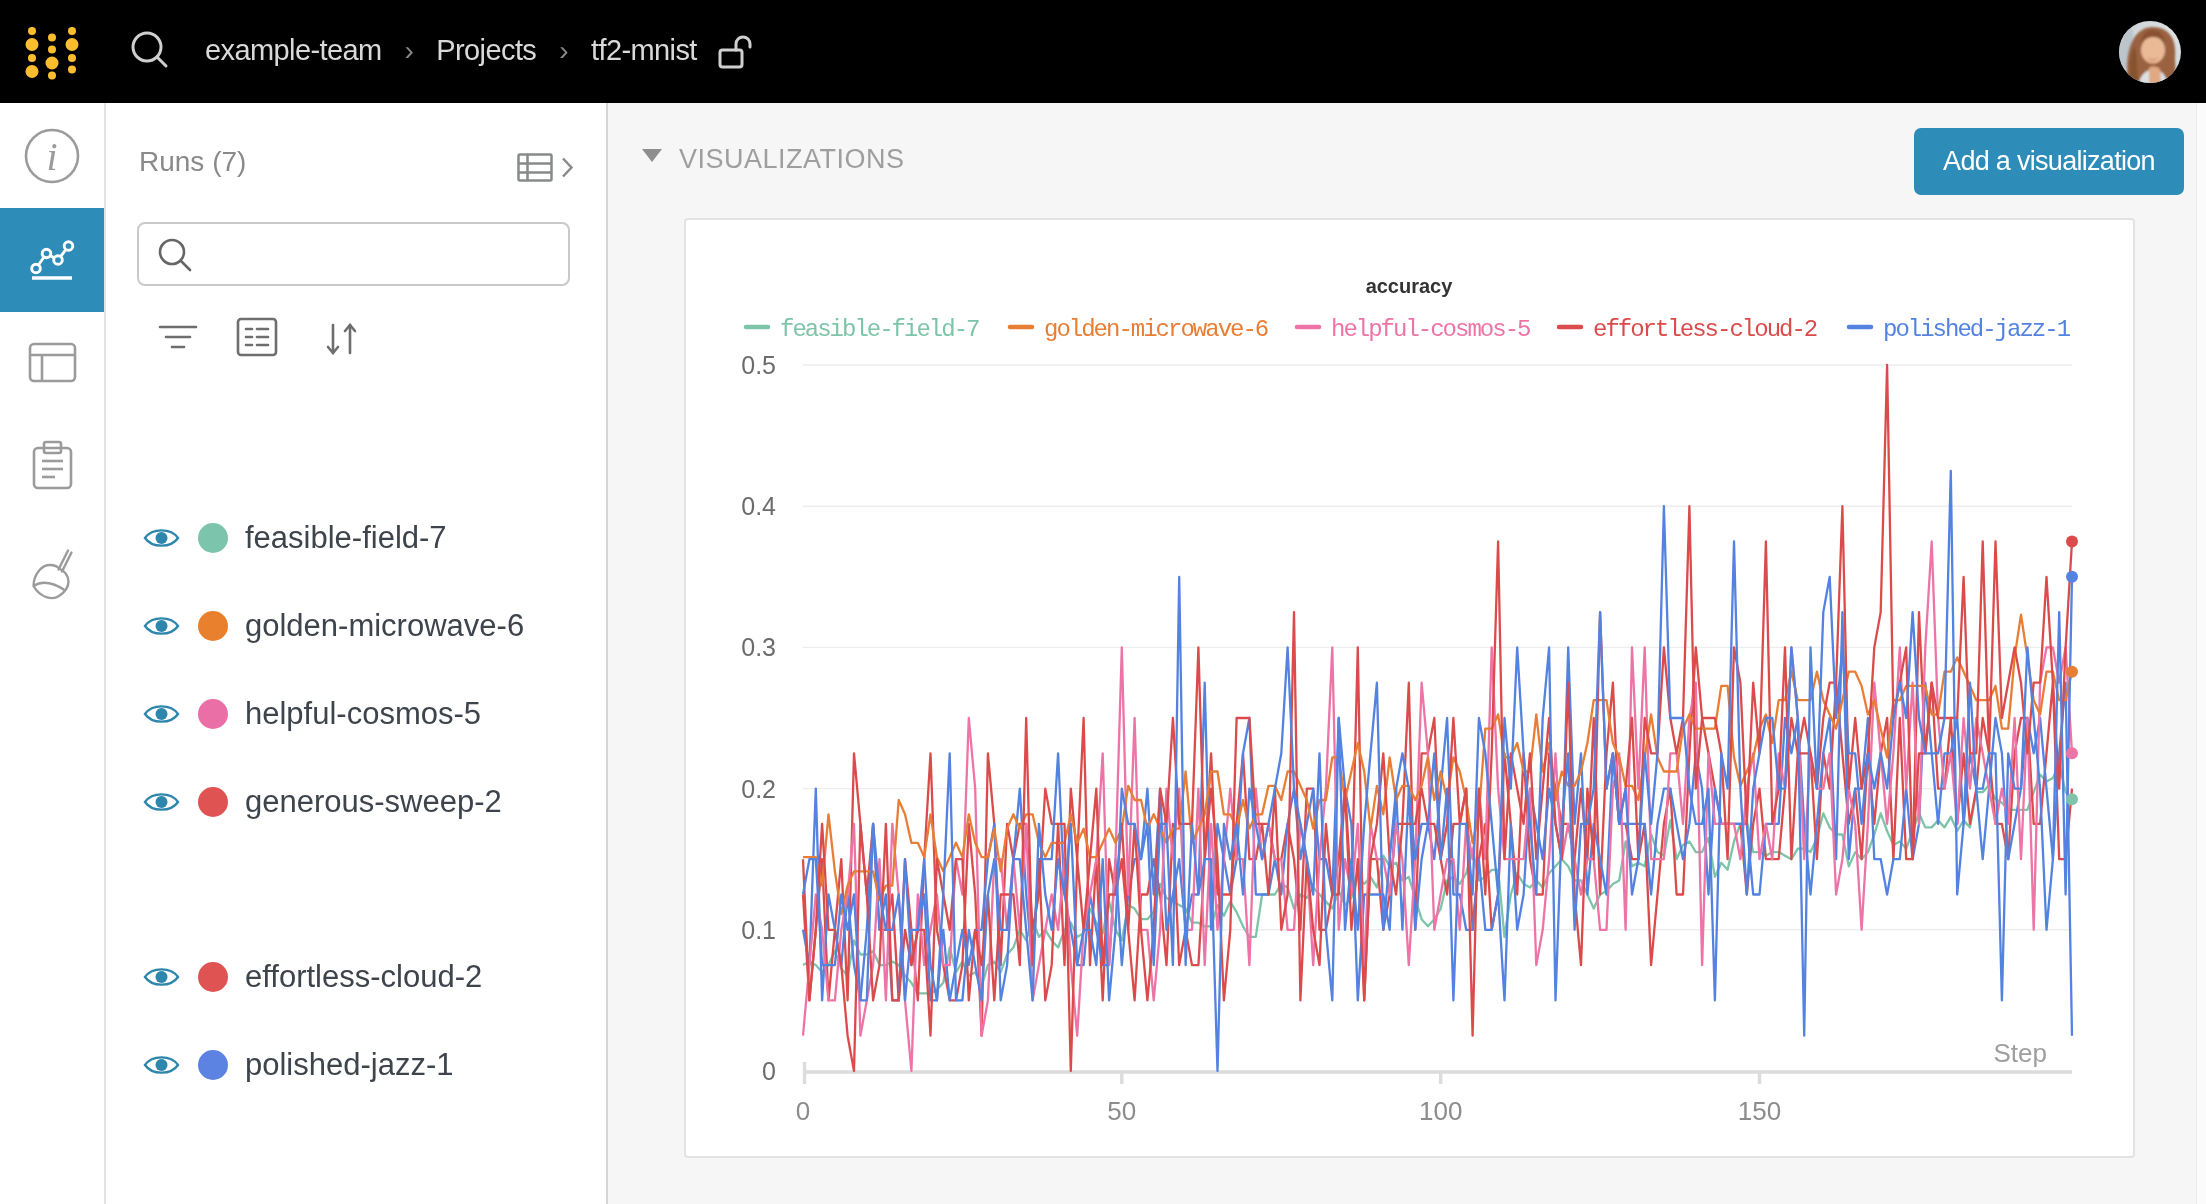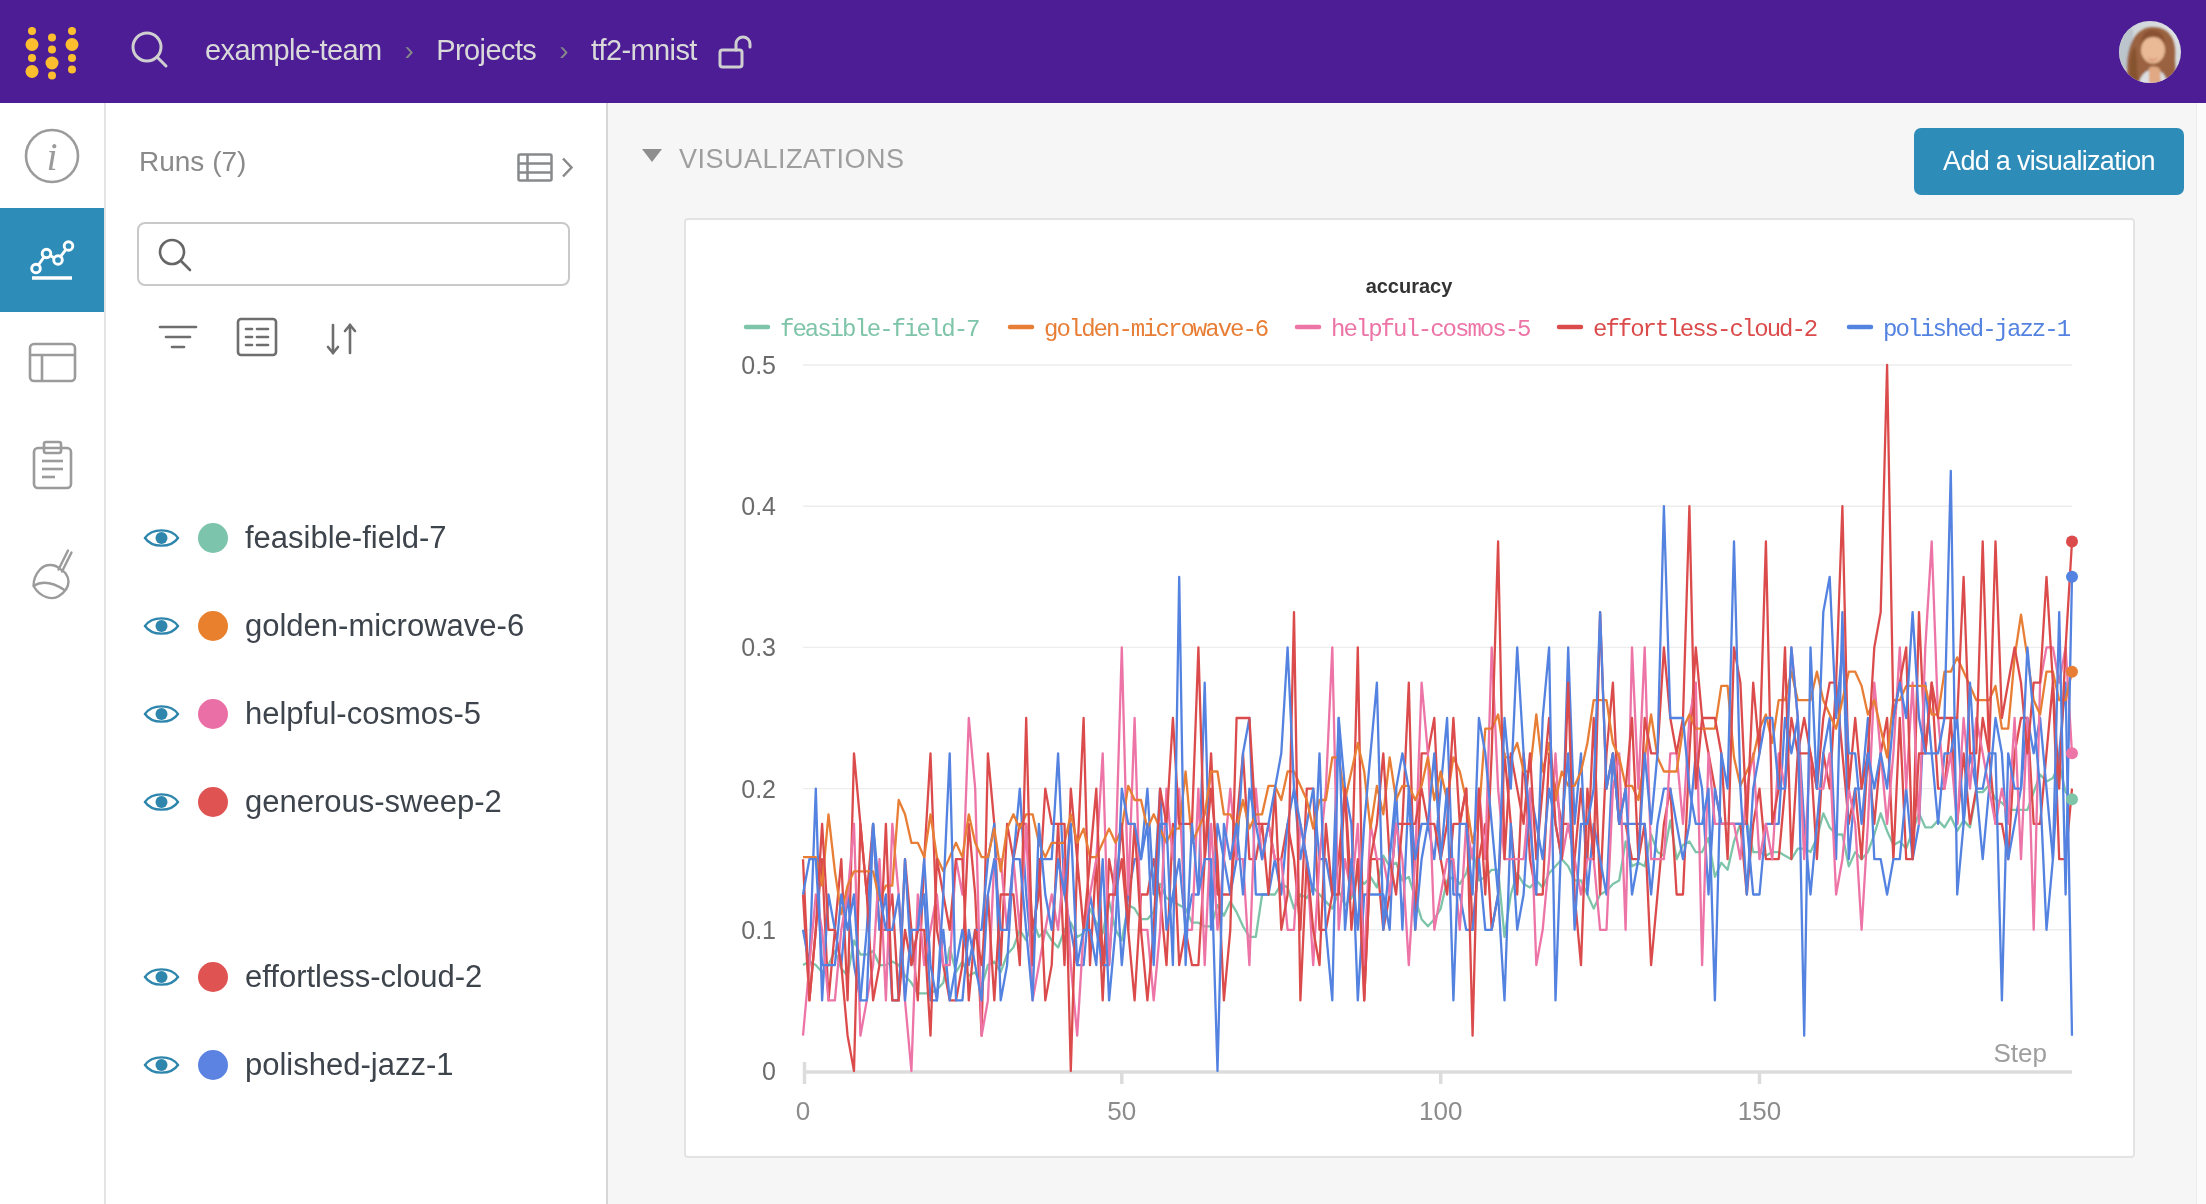--- a/index.html
+++ b/index.html
@@ -1,18 +1,18 @@
 <!DOCTYPE html>
 <html><head>
 <meta charset="utf-8">
 <style>
 * { margin:0; padding:0; box-sizing:border-box; }
 html,body { width:2206px; height:1204px; overflow:hidden; }
 body { font-family:"Liberation Sans",sans-serif; background:#f6f6f6; position:relative; }
-.header { position:absolute; left:0; top:0; width:2206px; height:103px; background:#4c1d95; }
+.header { position:absolute; left:0; top:0; width:2206px; height:103px; background:#000000; }
 .crumbs { position:absolute; left:205px; top:34px; font-size:29px; color:#d9d9d9; letter-spacing:-0.6px; }
 .crumbs .sep { color:#86888a; padding:0 23px; font-size:28px; }
 .avatar { position:absolute; left:2119px; top:21px; width:62px; height:62px; border-radius:50%; overflow:hidden; }
 .sidebar { position:absolute; left:0; top:103px; width:106px; height:1101px; background:#fff; border-right:2px solid #e4e4e4; }
 .side-active { position:absolute; left:0; top:105px; width:104px; height:104px; background:#2e8cb8; }
 .runs { position:absolute; left:106px; top:103px; width:502px; height:1101px; background:#fff; border-right:2px solid #d6d6d6; }
 .runs-title { position:absolute; left:33px; top:43px; font-size:28px; color:#8a8a8a; }
 .searchbox { position:absolute; left:31px; top:119px; width:433px; height:64px; border:2px solid #c9c9c9; border-radius:8px; background:#fff; }
 .namerow { position:absolute; left:0px; top:297px; width:502px; height:88px; background:#f5f5f5; border-top:2px solid #e2e2e2; border-bottom:2px solid #e2e2e2; }
 .namerow .eye { position:absolute; left:37px; top:31px; }

